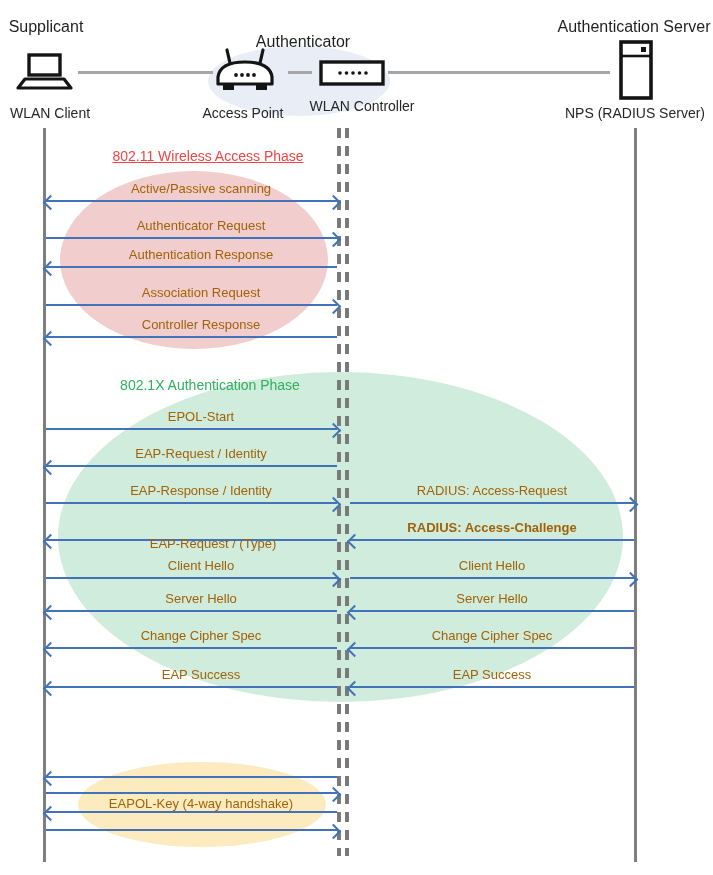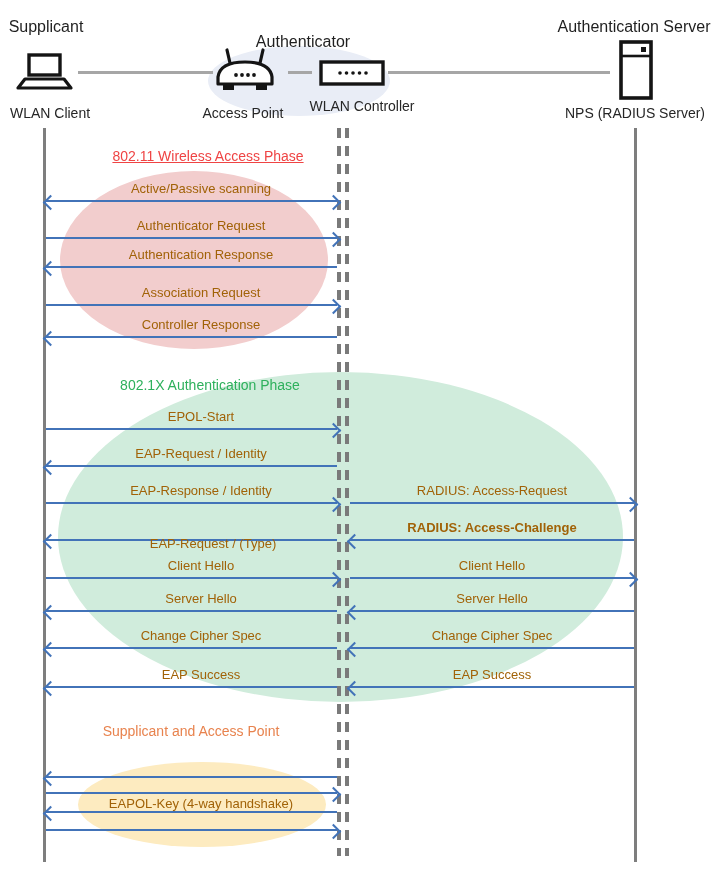--- a/index.html
+++ b/index.html
@@ -95,21 +95,20 @@
   <div class="lifeline" style="left:634px;top:128px;height:734px;"></div>
 
   <div id="layer-titles">
       <div class="phase-title" style="left: 208px; top: 147px; color: #ef4444; text-decoration: underline;">
         <div>802.11 Wireless Access Phase</div>
       </div>
       <div class="phase-title" style="left: 210px; top: 376px; color: rgb(46, 176, 92);">
         <div>802.1X Authentication Phase</div>
       </div>
       <div class="phase-title" style="left: 191px; top: 722px; color: rgb(232, 131, 78);">
-        <div>Supplicant and Access Point</div>
       </div>
     </div>
   <div id="layer-messages">
       <div class="arrow" style="left: 46px; top: 200px; width: 291px;">
         <span class="head r"></span>
         <span class="head l"></span>
       </div>
       <div class="msg-label" style="left: 201px; top: 181px;">Active/Passive scanning</div>
       <div class="arrow" style="left: 46px; top: 237px; width: 291px;">
         <span class="head r"></span>

